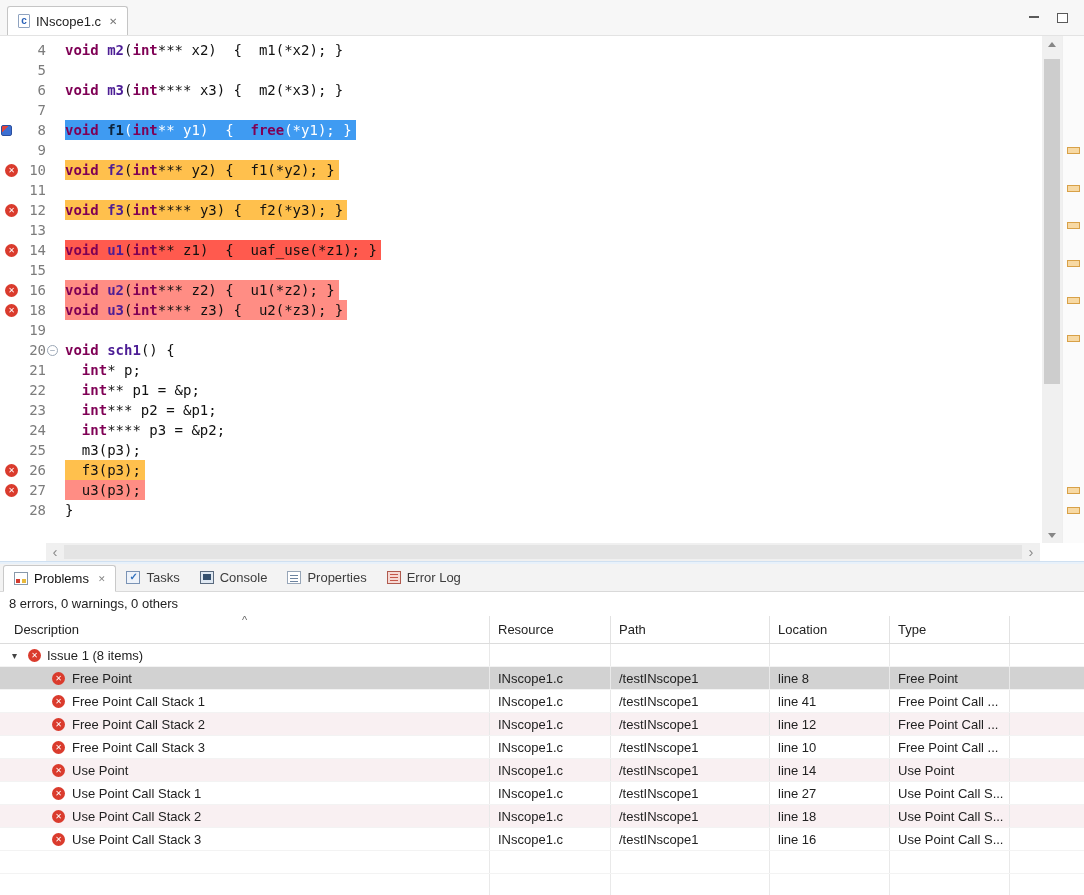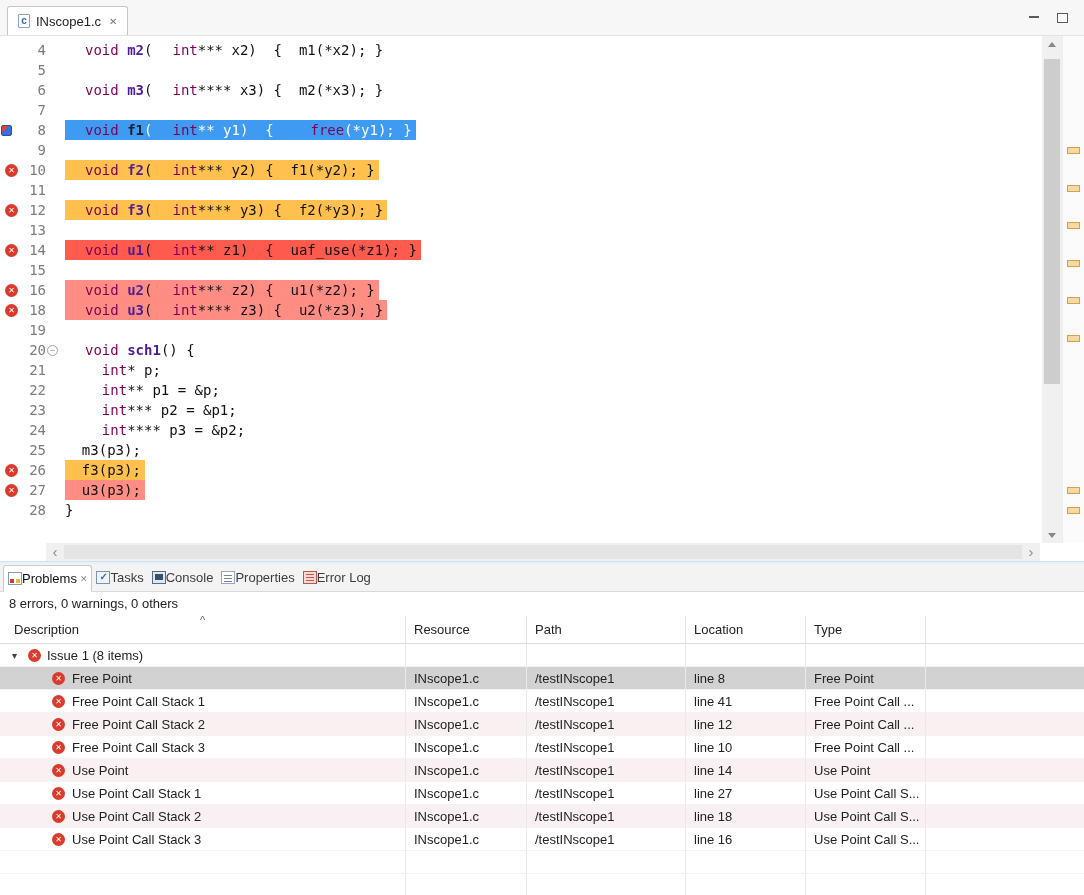--- a/index.html
+++ b/index.html
@@ -40,21 +40,21 @@
   .g-num { width:26px; text-align:right; color:#7c7c7c; white-space:pre; }
   .g-fold { width:13px; display:flex; align-items:center; justify-content:center; }
   .foldc { width:11px; height:11px; border:1px solid #9aa6b5; border-radius:50%;
            color:#9aa6b5; font-size:9px; line-height:9px; text-align:center; display:inline-block; }
   .g-code { white-space:pre; padding-left:6px; color:#111; }
   .hlwrap { display:inline-block; white-space:pre; padding-right:4px; }
   .hl-blue   { background:var(--hl_blue); }
   .hl-orange { background:var(--hl_orange); }
   .hl-red    { background:var(--hl_red); }
   .hl-pink   { background:var(--hl_pink); }
-  .tk-k { color:var(--keyword); font-weight:normal;margin-left:20px; }
+  .tk-k { color:var(--keyword); font-weight:bold; }
   .tk-f { color:#4c1d95; font-weight:bold; }
   .tk-p { color:#111; }
   .hl-blue .tk-p { color:#fff; }
   .hl-blue .tk-f { color:#0d2238; }
 
   .vscroll { position:absolute; right:22px; top:0; bottom:0; width:20px; background:#f0f0f0; }
   .varrow { position:absolute; left:0; width:20px; height:17px; }
   .varrow.up { top:0; }
   .varrow.up::after { content:""; position:absolute; left:6px; top:6px;
     border-left:4px solid transparent; border-right:4px solid transparent; border-bottom:5px solid #868686; }
@@ -71,21 +71,21 @@
   .hthumb { position:absolute; left:18px; right:18px; top:2px; bottom:2px; background:#e4e4e4; }
   .harrow { position:absolute; top:0; width:18px; height:18px; color:#8b8b8b;
             font-size:15px; line-height:17px; text-align:center; }
   .harrow.left { left:46px; } .harrow.right { right:44px; }
 
   .sash { height:3px; background:#e8f1fa; border-top:1px solid #cfe0f1; }
 
   
   .vtabbar { height:28px; background:#f3f3f3; border-bottom:1px solid #d9d9d9;
              display:flex; align-items:flex-end; padding-left:3px; }
-  .vtab { display:flex; align-items:center; height:27px; padding:0 4px;
+  .vtab { display:flex; align-items:center; gap:6px; height:27px; padding:0 10px;
           font-size:13px; color:#3c3c3c; }
   .vtab.active { background:#fff; border:1px solid #c9c9c9; border-bottom:1px solid #fff;
                  margin-bottom:-1px; border-radius:3px 3px 0 0; color:#111; }
   .vicon { width:14px; height:13px; display:inline-block; position:relative; }
   .problems-icon { border:1px solid #8899aa; background:#fff; }
   .problems-icon::before { content:""; position:absolute; left:1px; bottom:1px; width:4px; height:4px; background:#d23b2f; }
   .problems-icon::after  { content:""; position:absolute; left:7px; bottom:1px; width:4px; height:4px; background:#e8b93c; }
   .tasks-icon { border:1px solid #7a93b5; background:#eef3fa; }
   .tasks-icon::after { content:"✓"; position:absolute; left:2px; top:-1px; font-size:10px; color:#2f6fbd; font-weight:bold; }
   .console-icon { border:1px solid #5a6a7e; background:#dfe8f2; }
@@ -100,21 +100,21 @@
 
   .summary { height:24px; line-height:24px; padding-left:9px; font-size:13px; color:#222; background:#fff; }
 
   .ptable { background:#fff; font-size:13px; color:#222; }
   .phead { display:flex; height:28px; border-bottom:1px solid #dcdcdc; background:#fff; }
   .hcell { display:flex; align-items:center; padding-left:8px; position:relative;
            border-right:1px solid #e2e2e2; color:#222; }
   .hcell.c0 { padding-left:14px; }
   .sort { position:absolute; top:-1px; left:50%; transform:translateX(-50%);
           font-size:11px; color:#666; line-height:10px; }
-  .c0 { width:406px; } .c1 { width:121px; } .c2 { width:159px; }
+  .c0 { width:490px; } .c1 { width:121px; } .c2 { width:159px; }
   .c3 { width:120px; } .c4 { width:120px; } .c5 { flex:1; border-right:none !important; }
 
   .prow { display:flex; height:23px; border-bottom:1px solid #f3f3f3; }
   .prow.alt { background:var(--row_alt); }
   .prow.sel { background:var(--row_selected); }
   .pc { display:flex; align-items:center; padding-left:8px; border-right:1px solid #e9e9e9;
         overflow:hidden; white-space:nowrap; height:100%; }
   .prow.group .pc.c0 { padding-left:12px; gap:6px; }
   .garrow { font-size:10px; color:#444; width:10px; }
   .pc.desc { padding-left:52px; gap:7px; }

